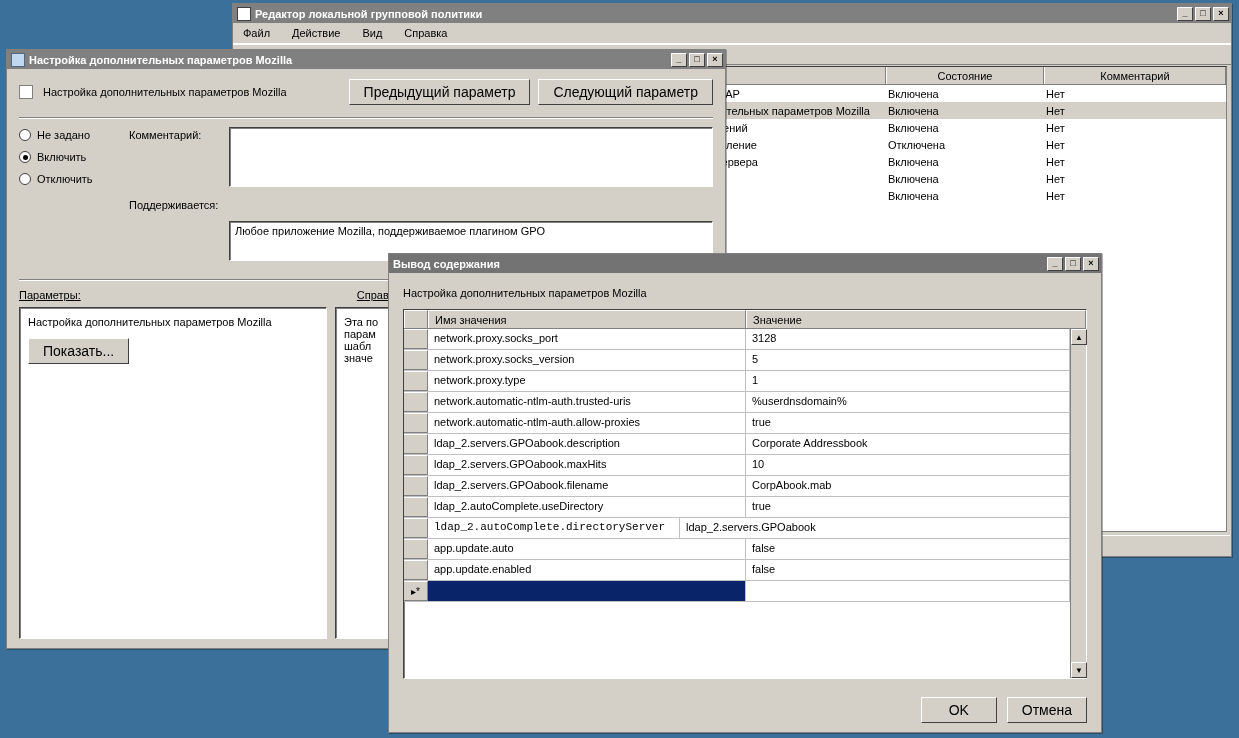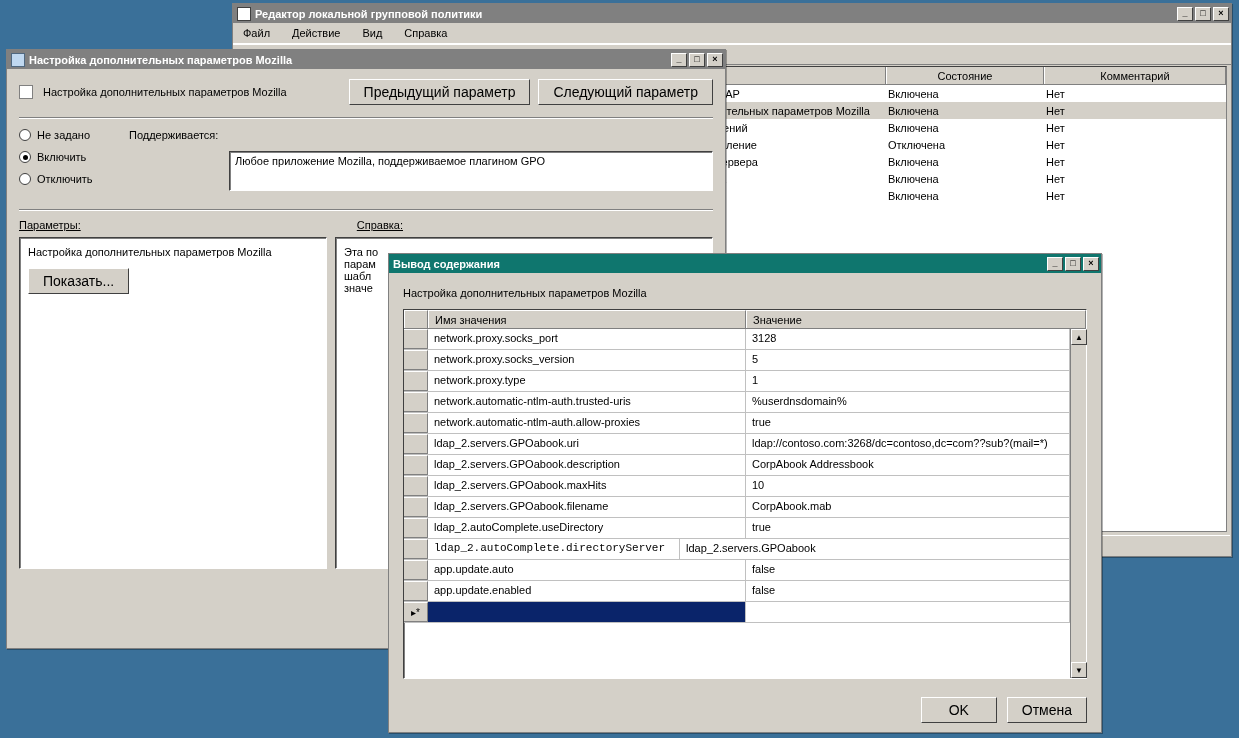--- a/index.html
+++ b/index.html
@@ -21,21 +21,21 @@
   }
   .titlebar {
     display: flex;
     align-items: center;
     height: 19px;
     padding: 0 2px 0 4px;
     color: #fff;
     font-weight: bold;
     font-size: 11px;
   }
-  .titlebar.active { background: #0f766e; text-align: right; }
+  .titlebar.active { background: #737373; text-align: right; }
   .titlebar.inactive { background: #808080; }
   .titlebar .icon { width:14px; height:14px; margin-right:4px; display:inline-block; }
   .titlebar .spacer { flex:1; }
   .winbtns { display:flex; gap:0; }
   .winbtn {
     width:16px;height:14px;
     background:#d4d0c8;
     border:1px solid #fff;
     border-right-color:#404040;border-bottom-color:#404040;
     font-family: Arial, sans-serif;
@@ -286,20 +286,24 @@
             <span class="radio-dot checked"></span>
             <span>Включить</span>
           </div>
         <div class="radio-line">
             <span class="radio-dot"></span>
             <span>Отключить</span>
           </div>
       </div>
       <div style="flex:1;">
         <div class="section-row">
+          <div class="section-label">Комментарий:</div>
+          <div class="sunken" style="flex:1;height:60px;"></div>
+        </div>
+        <div class="section-row">
           <div class="section-label">Поддерживается:</div>
           <div class="sunken" style="flex:1;height:40px;padding:3px 5px;margin-top:24px;"><span>Любое приложение Mozilla, поддерживаемое плагином GPO</span></div>
         </div>
       </div>
     </div>
     <hr class="hr">
     <div style="display:flex;justify-content:space-between;margin-bottom:6px;text-decoration:underline;">
       <span>Параметры:</span>
       <span style="margin-right:310px;">Справка:</span>
     </div>
@@ -359,27 +363,22 @@
             <div class="gcell" style="width:318px;">network.automatic-ntlm-auth.trusted-uris</div>
             <div class="gcell" style="flex:1;margin-right:16px;">%userdnsdomain%</div>
           </div>
           <div class="grid-row">
             <div class="gcell rowhead" style="width:24px;"></div>
             <div class="gcell" style="width:318px;">network.automatic-ntlm-auth.allow-proxies</div>
             <div class="gcell" style="flex:1;margin-right:16px;">true</div>
           </div>
           <div class="grid-row">
             <div class="gcell rowhead" style="width:24px;"></div>
-            <div class="gcell" style="width:318px;">ldap_2.servers.GPOabook.uri</div>
-            <div class="gcell" style="flex:1;margin-right:16px;">ldap://contoso.com:3268/dc=contoso,dc=com??sub?(mail=*)</div>
-          </div>
-          <div class="grid-row">
-            <div class="gcell rowhead" style="width:24px;"></div>
             <div class="gcell" style="width:318px;">ldap_2.servers.GPOabook.description</div>
-            <div class="gcell" style="flex:1;margin-right:16px;">CorpAbook Addressbook</div>
+            <div class="gcell" style="flex:1;margin-right:16px;">Corporate Addressbook</div>
           </div>
           <div class="grid-row">
             <div class="gcell rowhead" style="width:24px;"></div>
             <div class="gcell" style="width:318px;">ldap_2.servers.GPOabook.maxHits</div>
             <div class="gcell" style="flex:1;margin-right:16px;">10</div>
           </div>
           <div class="grid-row">
             <div class="gcell rowhead" style="width:24px;"></div>
             <div class="gcell" style="width:318px;">ldap_2.servers.GPOabook.filename</div>
             <div class="gcell" style="flex:1;margin-right:16px;">CorpAbook.mab</div>

